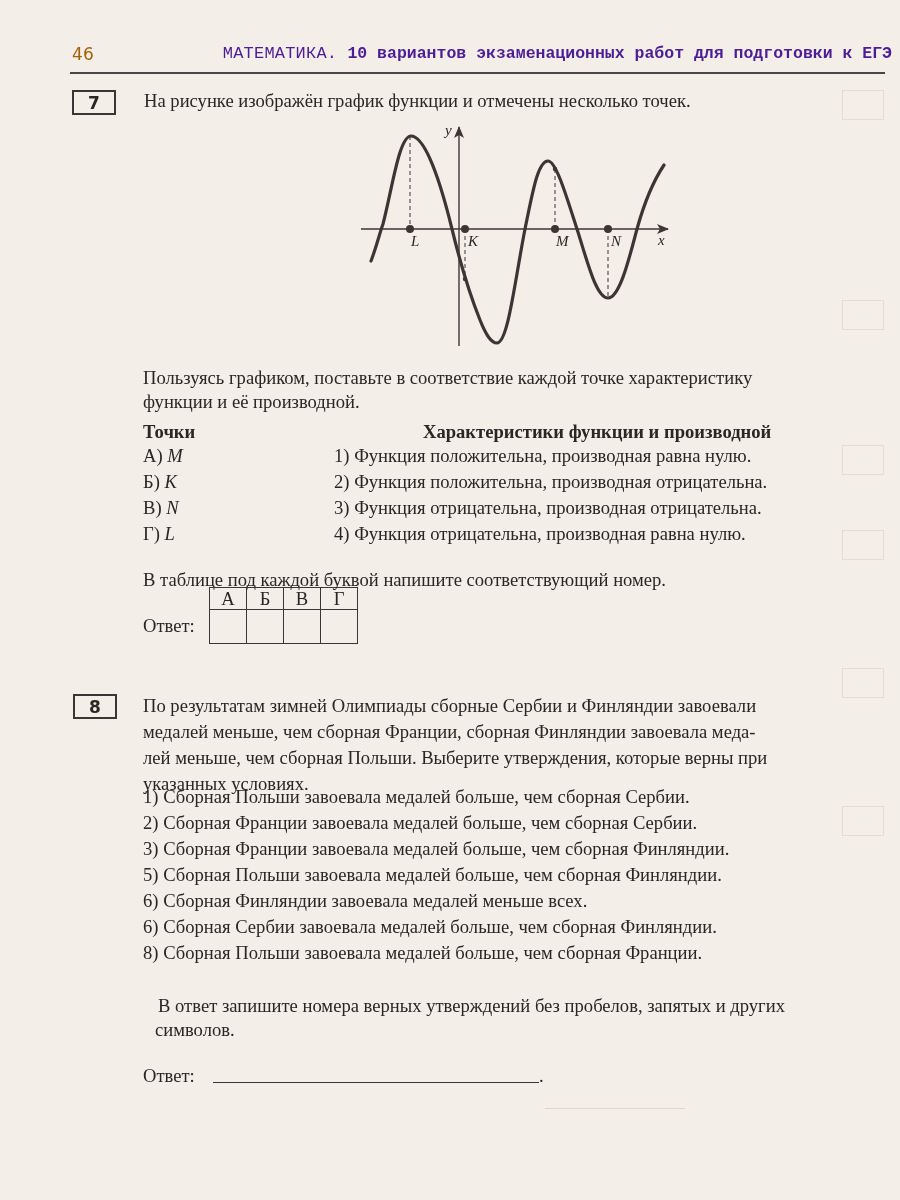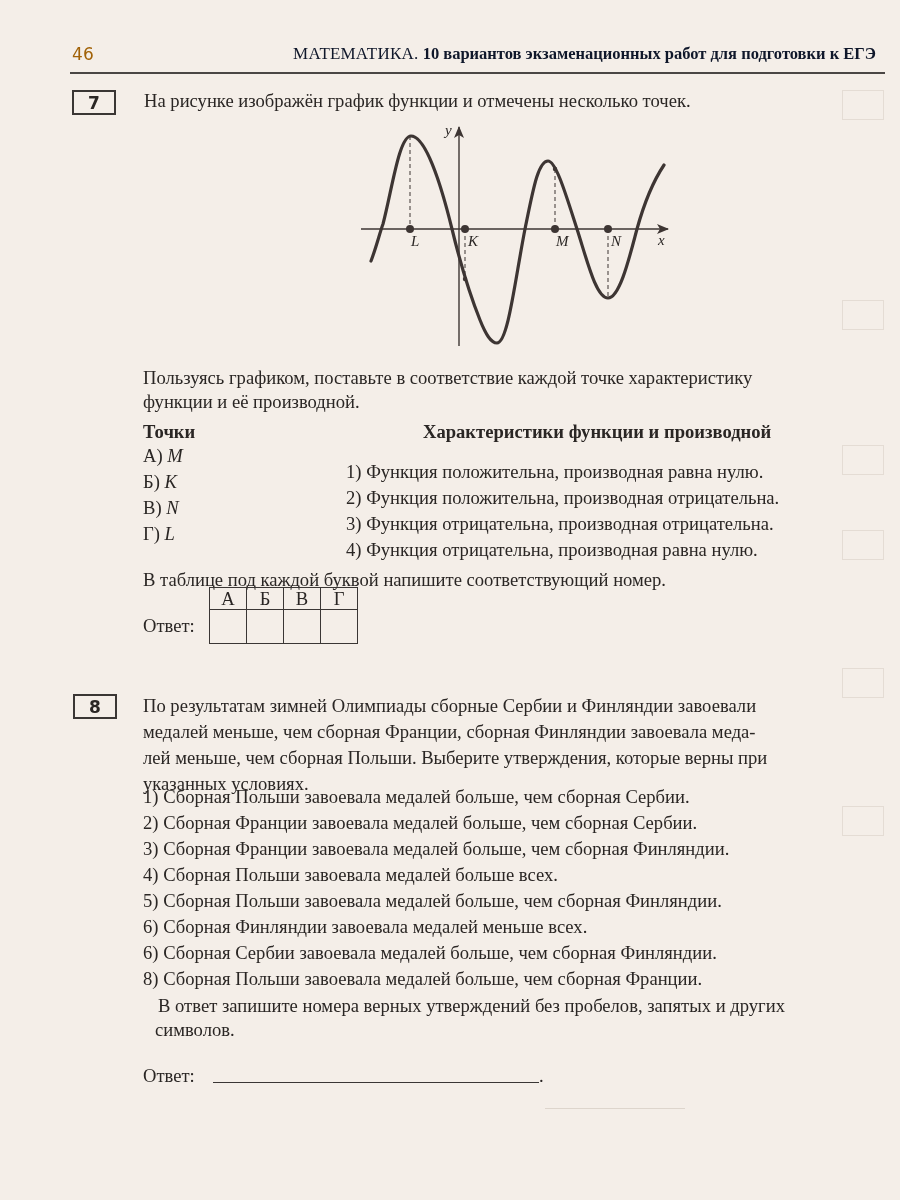--- a/index.html
+++ b/index.html
@@ -4,21 +4,21 @@
   <style>
     html, body { margin:0; padding:0; }
     body {
       width:900px; height:1200px; overflow:hidden; position:relative;
       background:#f4eee8;
       color:#2a2624;
       font-family:"Liberation Serif","DejaVu Serif",serif;
     }
     .abs { position:absolute; }
     .hdr-num { left:72px; top:44px; font-family:"DejaVu Sans","Liberation Sans",sans-serif; font-size:17px; color:#a16207; letter-spacing:0.3px; }
-    .hdr-title { right:24px; top:44px; font-family:Liberation Serif, serif; font-size:17px; color:#0f172a; white-space:nowrap; }
+    .hdr-title { right:8px; top:44px; font-family:Liberation Mono, monospace; font-size:17px; color:#4c1d95; white-space:nowrap; }
     .hdr-title .thin { font-weight:normal; letter-spacing:0.2px; }
     .hdr-title .bold { font-weight:bold; font-size:16.5px; }
     .hdr-rule { left:70px; top:72px; width:815px; height:2px; background:#4a4644; }
     .task-box {
       width:44px; height:25px; border:2px solid #3a3634; box-sizing:border-box;
       font-family:"DejaVu Sans","Liberation Sans",sans-serif; font-weight:bold; font-size:17px;
       display:flex; align-items:center; justify-content:center; color:#2a2624;
     }
     .txt { font-size:18.6px; line-height:24px; white-space:nowrap; }
     .line { font-size:18.6px; line-height:26px; white-space:nowrap; }
@@ -107,21 +107,21 @@
 <div class="abs txt bold" style="left:143px;top:420px;">Точки</div>
 <div class="abs txt bold" style="left:423px;top:420px;">Характеристики функции и производной</div>
 
 <div class="abs" style="left:143px;top:443px;">
   <div class="line"><span>А)</span> <span class="ital">M</span></div>
   <div class="line"><span>Б)</span> <span class="ital">K</span></div>
   <div class="line"><span>В)</span> <span class="ital">N</span></div>
   <div class="line"><span>Г)</span> <span class="ital">L</span></div>
 </div>
 
-<div class="abs" style="left:346px;top:443px;margin-top:16px;">
+<div class="abs" style="left:334px;top:443px;">
   <div class="line">1) Функция положительна, производная равна нулю.</div>
   <div class="line">2) Функция положительна, производная отрицательна.</div>
   <div class="line">3) Функция отрицательна, производная отрицательна.</div>
   <div class="line">4) Функция отрицательна, производная равна нулю.</div>
 </div>
 
 <div class="abs txt" style="left:143px;top:568px;">В таблице под каждой буквой напишите соответствующий номер.</div>
 
 <div class="abs txt" style="left:143px;top:614px;">Ответ:</div>
 <table class="abs ans" style="left:209px;top:587px;">
@@ -146,21 +146,20 @@
   <div class="line">По результатам зимней Олимпиады сборные Сербии и Финляндии завоевали</div>
   <div class="line">медалей меньше, чем сборная Франции, сборная Финляндии завоевала меда-</div>
   <div class="line">лей меньше, чем сборная Польши. Выберите утверждения, которые верны при</div>
   <div class="line">указанных условиях.</div>
 </div>
 
 <div class="abs" style="left:143px;top:784px;">
   <div class="line">1) Сборная Польши завоевала медалей больше, чем сборная Сербии.</div>
   <div class="line">2) Сборная Франции завоевала медалей больше, чем сборная Сербии.</div>
   <div class="line">3) Сборная Франции завоевала медалей больше, чем сборная Финляндии.</div>
-  <div class="line">4) Сборная Польши завоевала медалей больше всех.</div>
   <div class="line">5) Сборная Польши завоевала медалей больше, чем сборная Финляндии.</div>
   <div class="line">6) Сборная Финляндии завоевала медалей меньше всех.</div>
   <div class="line">6) Сборная Сербии завоевала медалей больше, чем сборная Финляндии.</div>
   <div class="line">8) Сборная Польши завоевала медалей больше, чем сборная Франции.</div>
 </div>
 
 <div class="abs txt" style="left:143px;top:994px;margin-left:15px;">В ответ запишите номера верных утверждений без пробелов, запятых и других</div>
 <div class="abs txt" style="left:143px;top:1018px;margin-left:12px;">символов.</div>
 
 <div class="abs txt" style="left:143px;top:1064px;">Ответ:</div>

